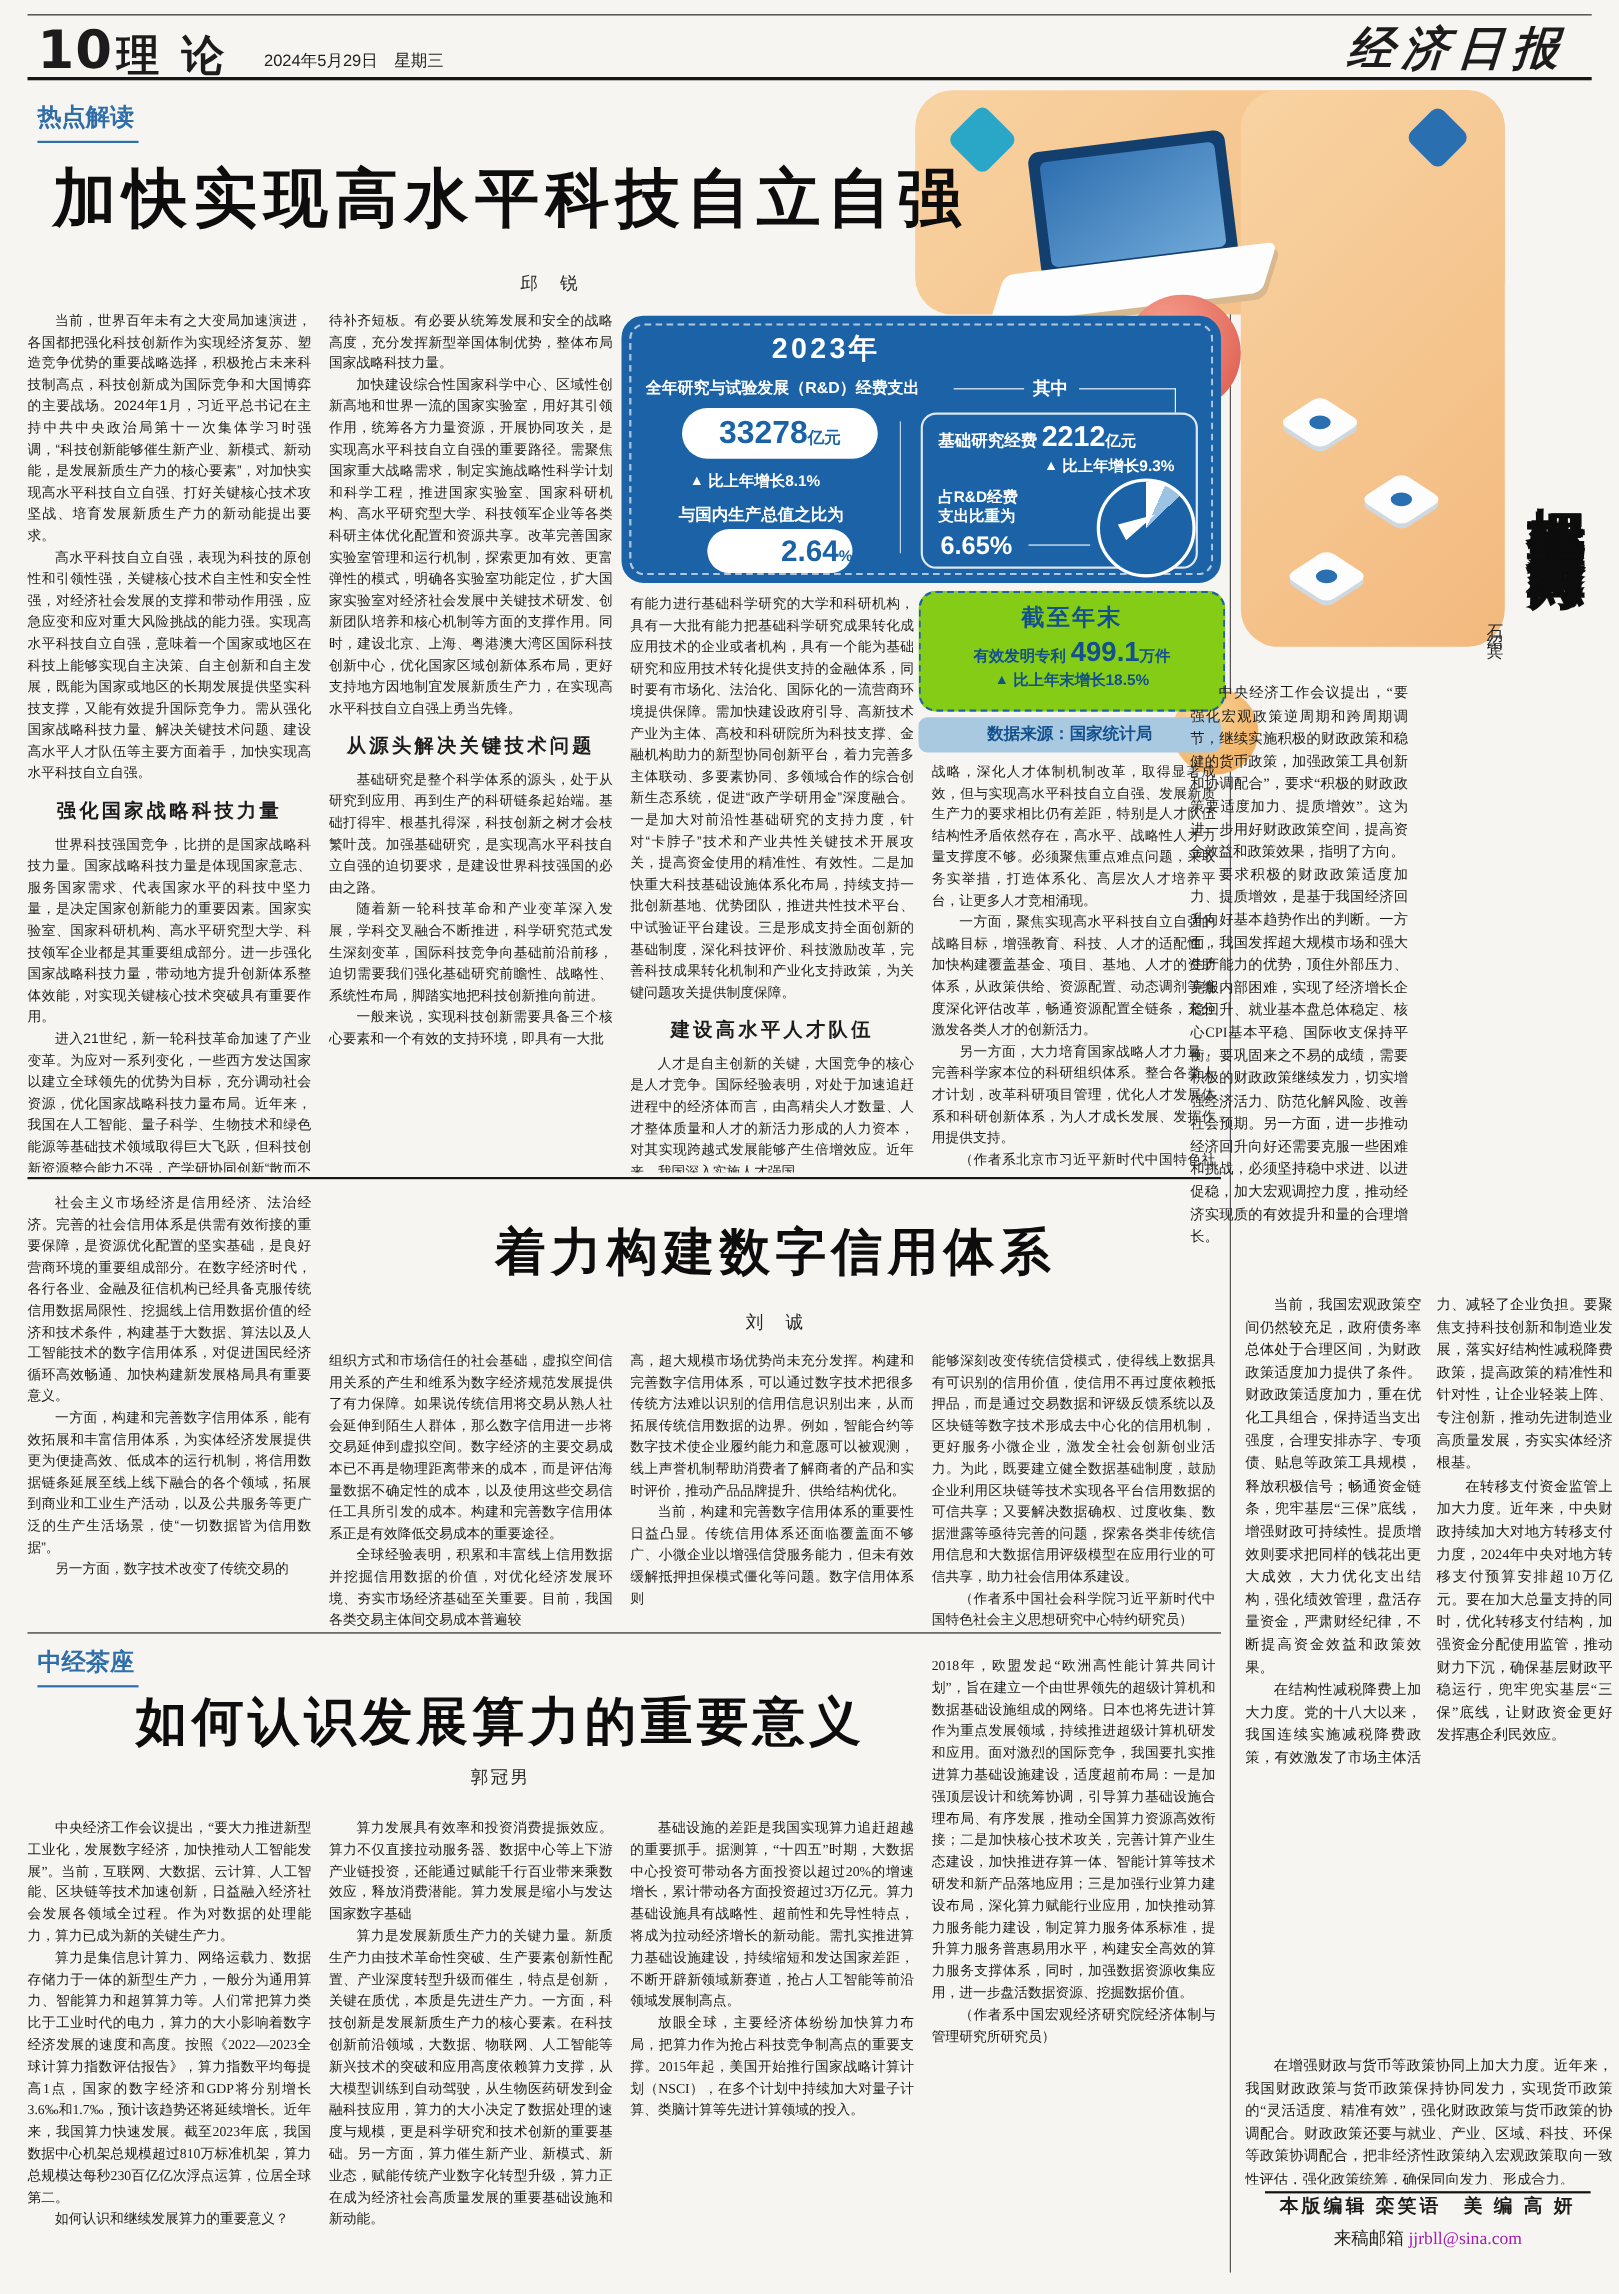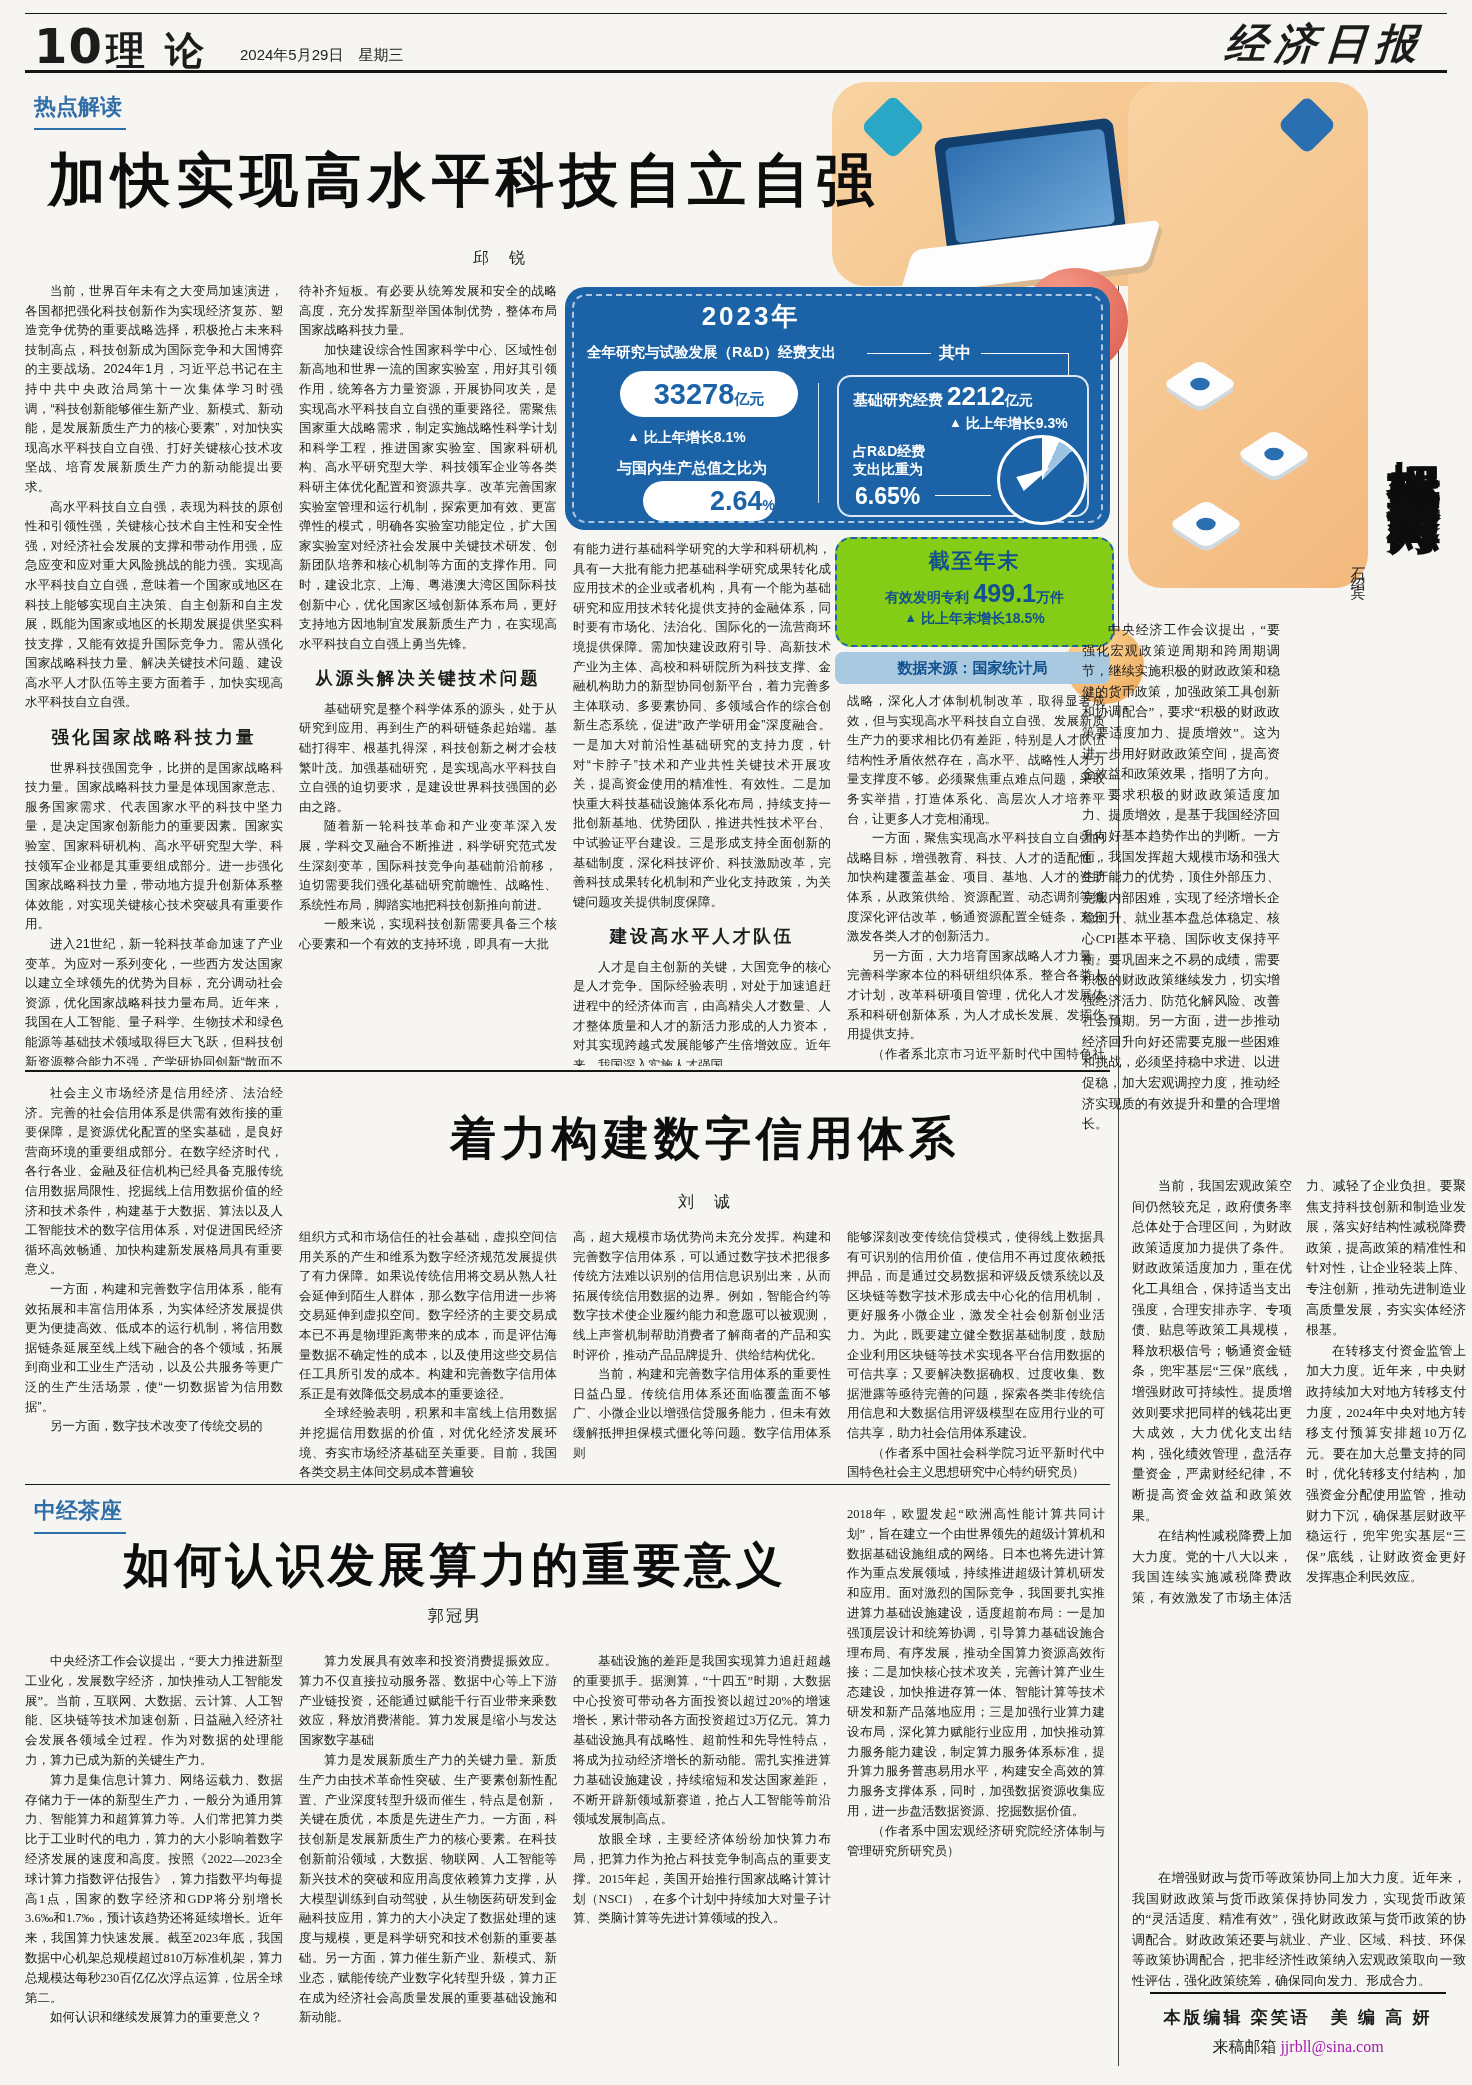--- a/index.html
+++ b/index.html
@@ -50,21 +50,21 @@
           font-size:54px;font-weight:900;letter-spacing:3px;color:#0d0d0d;}
   .vauthor{position:absolute;left:1348px;top:556px;writing-mode:vertical-rl;font-size:15px;letter-spacing:8px;color:#222;}
   .twocol{columns:2;column-gap:14px;}
   
   .blob{position:absolute;background:linear-gradient(135deg,#f8d3a2,#f3b97e);}
   .sphere{position:absolute;border-radius:50%;}
   .key{position:absolute;width:44px;height:44px;background:#fdfdfd;border-radius:8px;transform:rotate(45deg) skew(-12deg,-12deg);
        box-shadow:4px 4px 0 #cfd8df;}
   .keydot{position:absolute;left:14px;top:14px;width:16px;height:16px;border-radius:50%;background:#2a6fb0;}
   
-  .footer-box{position:absolute;left:1150px;top:1992px;width:296px;border-top:2px solid #111;padding-top:12px;
+  .footer-box{position:absolute;left:1150px;top:1992px;width:296px;border-top:2px solid #111;padding-top:0;
               text-align:center;font-family:"Liberation Serif",serif;}
   .footer-line1{font-size:17px;font-weight:bold;letter-spacing:3px;}
   .footer-line2{font-size:16px;margin-top:8px;}
   a{color:#a21caf;text-decoration:none;}
 </style>
 </head>
 <body>
 
 <div class="page">
 

